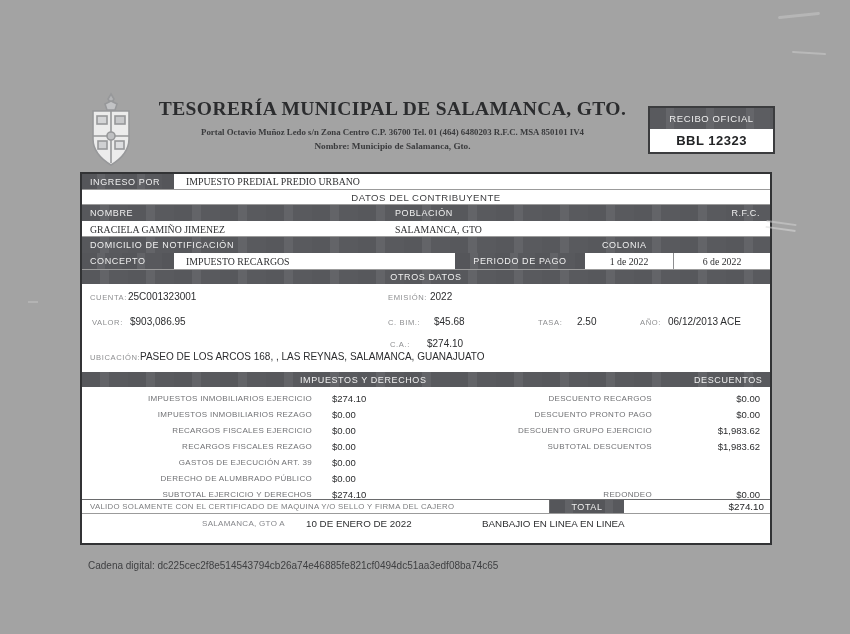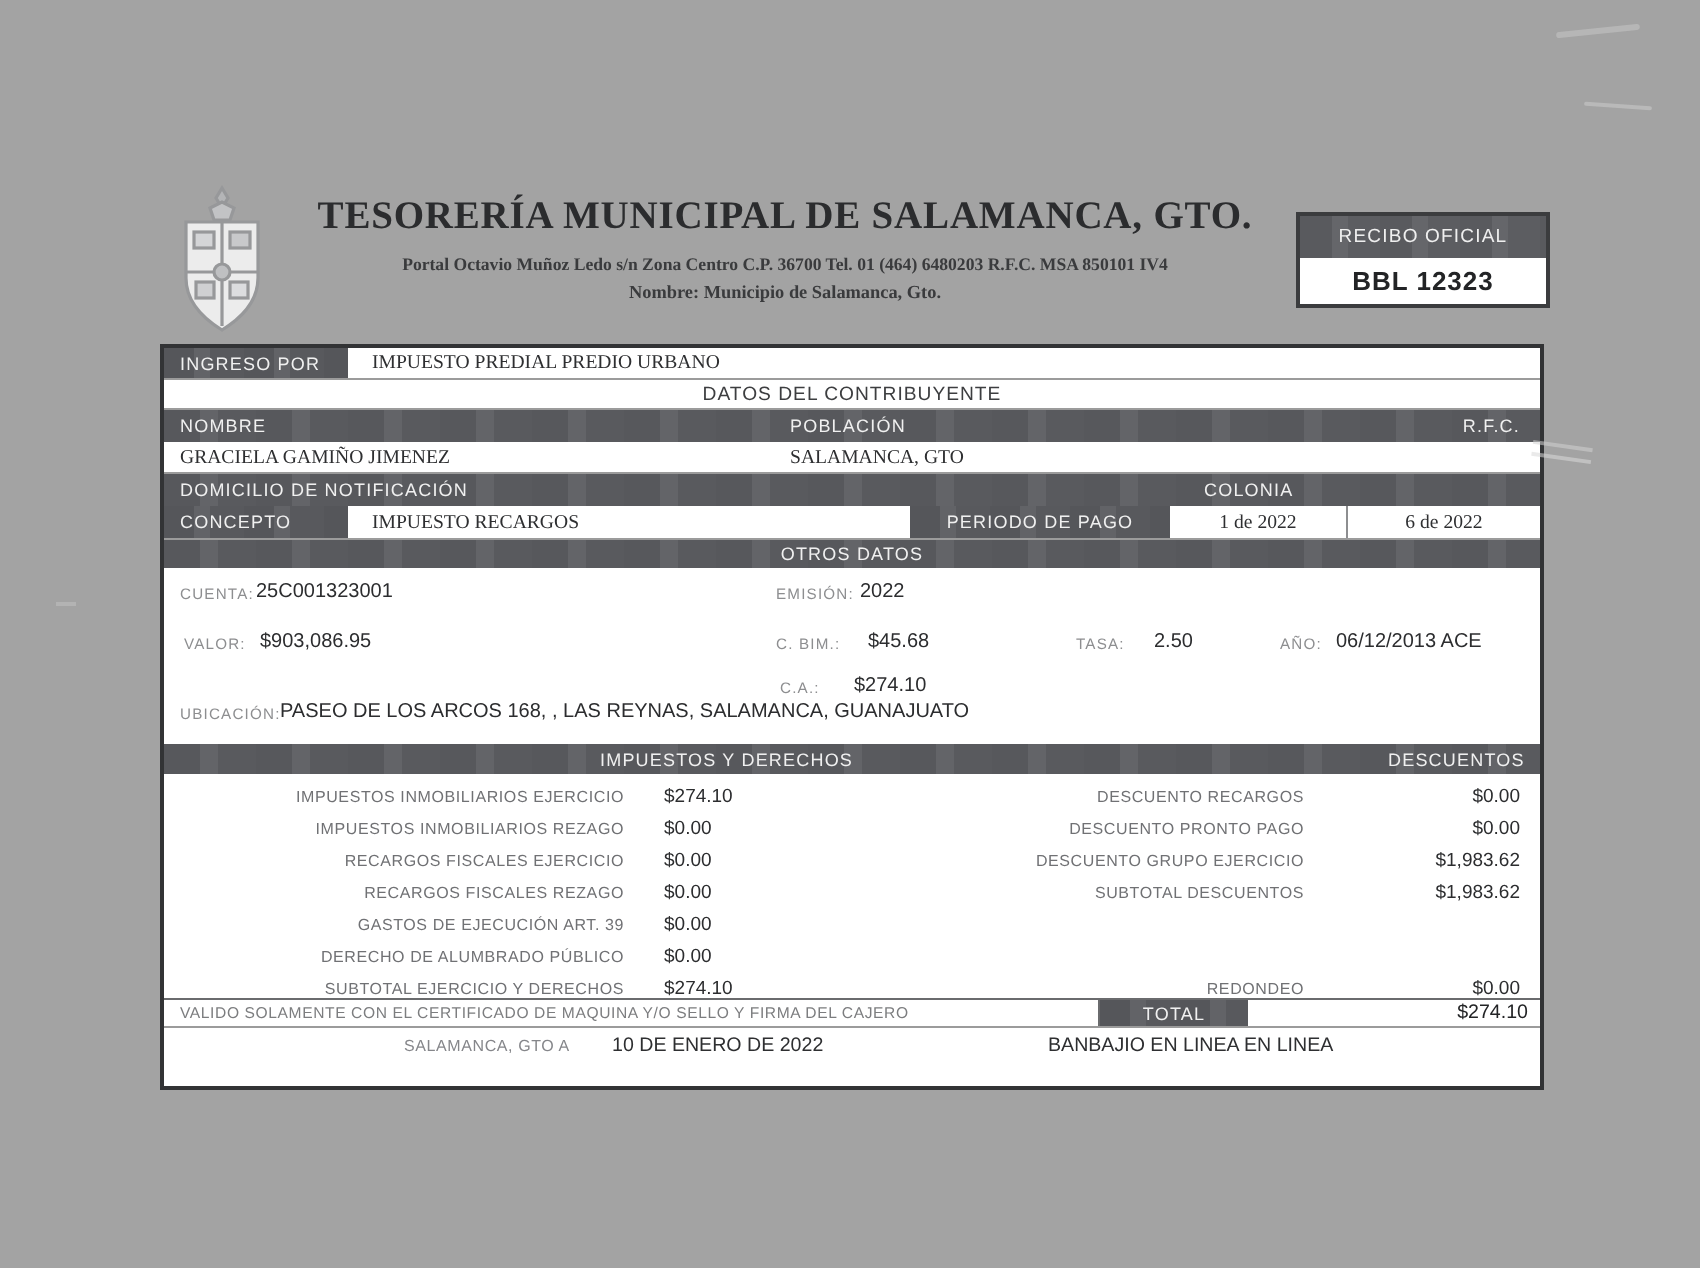--- a/index.html
+++ b/index.html
@@ -210,22 +210,26 @@
       <div class="flexrow">
         <div class="valido-cell">VALIDO SOLAMENTE CON EL CERTIFICADO DE MAQUINA Y/O SELLO Y FIRMA DEL CAJERO</div>
         <div class="dark-cell total-cell">TOTAL</div>
         <div class="total-val">$274.10</div>
       </div>
     </div>
 
     <div class="row r-bottom">
       <span class="abs" style="left:120px; font-size:8px; color:#85868a; letter-spacing:.3px;">SALAMANCA, GTO A</span>
       <span class="abs" style="left:224px; font-size:9.8px; color:#2e2f31;">10 DE ENERO DE 2022</span>
-      <span class="abs" style="left:400px; font-size:9.8px; color:#2e2f31;margin-left:42px;">BANBAJIO EN LINEA EN LINEA</span>
-    </div>
-  </div>
-
+      <span class="abs" style="left:400px; font-size:9.8px; color:#2e2f31;">BANBAJIO EN LINEA EN LINEA</span>
+    </div>
+  </div>
+
+  <div class="cadena">
+    <span>Cadena digital:</span>
+    <span>dc225cec2f8e514543794cb26a74e46885fe821cf0494dc51aa3edf08ba74c65</span>
+  </div>
 
   <div class="artifact" style="left:778px; top:14px; width:42px; height:3px; background:#c9c9c9; opacity:.5; transform:rotate(-6deg); border-radius:2px;"></div>
   <div class="artifact" style="left:792px; top:52px; width:34px; height:2px; background:#cfcfcf; opacity:.5; transform:rotate(4deg); border-radius:2px;"></div>
   <div class="artifact" style="left:766px; top:222px; width:30px; height:8px; border-top:2px solid #d2d2d2; border-bottom:2px solid #dadada; opacity:.55; transform:rotate(8deg);"></div>
   <div class="artifact" style="left:28px; top:301px; width:10px; height:2px; background:#b9b9b9; opacity:.7;"></div>
 </div>
 
 </body></html>

